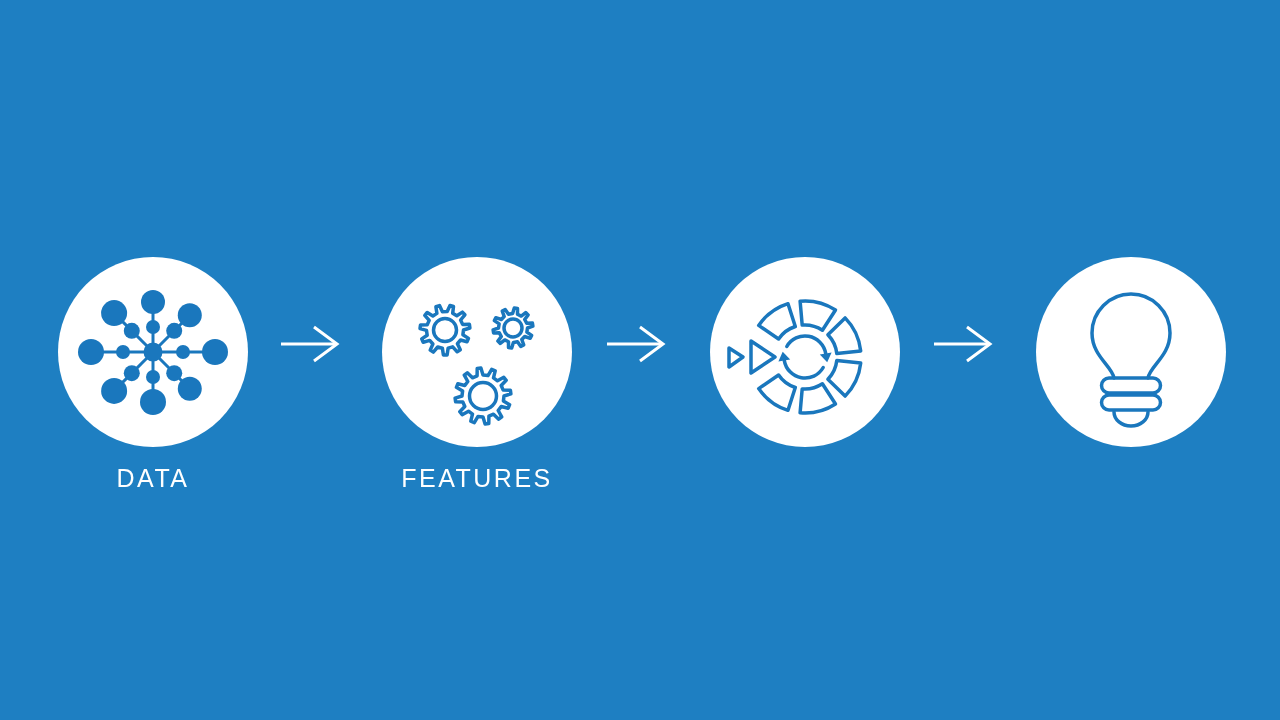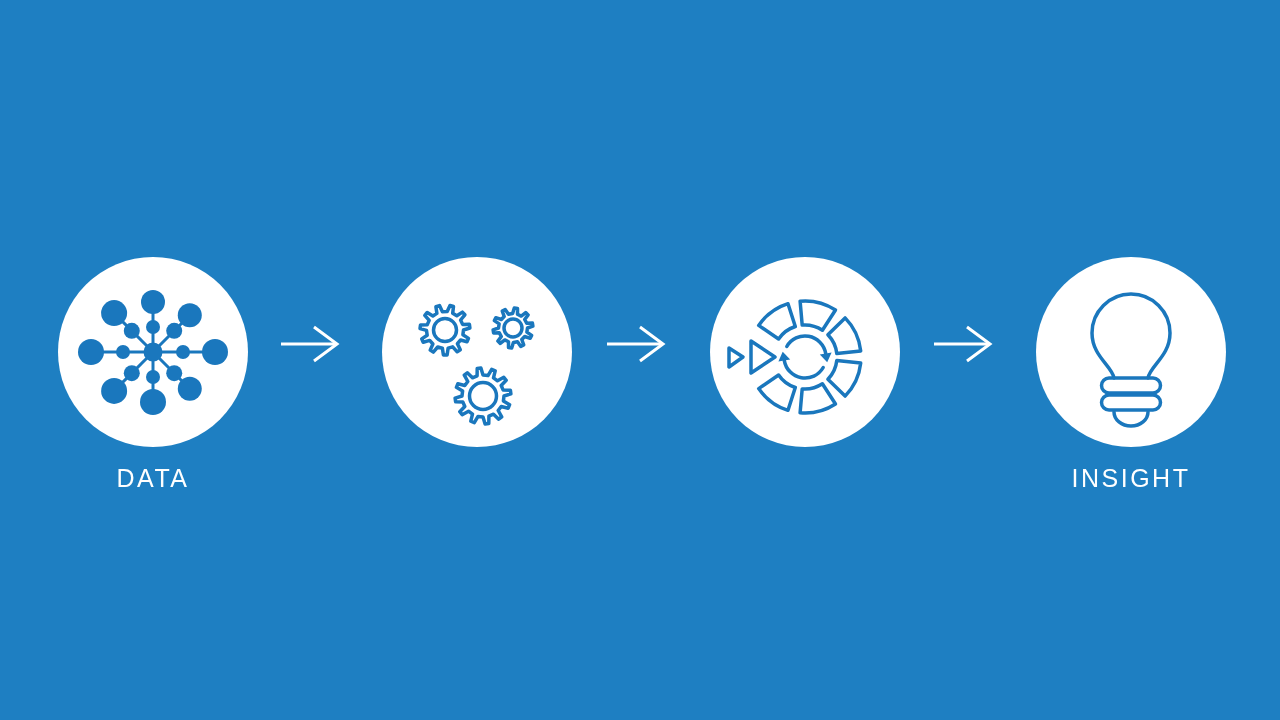--- a/index.html
+++ b/index.html
@@ -71,20 +71,21 @@
   <div class="bubble" style="left:382px">
     <svg viewBox="-95 -95 190 190" id="icon-gears">
         <path d="M-13.5 -22.0 L-7.1 -24.0 L-7.6 -27.7 L-14.4 -27.6 L-16.4 -32.0 L-12.1 -37.2 L-14.6 -39.9 L-20.2 -36.3 L-24.3 -38.8 L-23.5 -45.5 L-27.0 -46.5 L-29.8 -40.4 L-34.6 -40.3 L-37.5 -46.4 L-41.1 -45.3 L-40.1 -38.6 L-44.1 -36.0 L-49.8 -39.5 L-52.2 -36.7 L-47.8 -31.6 L-49.8 -27.2 L-56.5 -27.1 L-57.0 -23.4 L-50.5 -21.6 L-49.8 -16.8 L-55.3 -13.1 L-53.8 -9.7 L-47.3 -11.6 L-44.1 -8.0 L-46.8 -1.9 L-43.7 0.1 L-39.3 -5.0 L-34.6 -3.7 L-33.6 3.0 L-29.9 2.9 L-28.9 -3.8 L-24.3 -5.2 L-19.8 -0.2 L-16.7 -2.2 L-19.6 -8.3 L-16.4 -12.0 L-10.0 -10.2 L-8.5 -13.6 L-14.1 -17.2 Z" class="st"></path>
         <circle cx="-32" cy="-22" r="11.5" class="st"></circle>
         <path d="M50.5 -24.0 L55.9 -25.8 L55.4 -29.0 L49.7 -28.8 L47.7 -32.5 L51.1 -37.1 L48.7 -39.4 L44.2 -35.9 L40.5 -37.8 L40.5 -43.5 L37.3 -44.0 L35.6 -38.5 L31.5 -37.8 L28.2 -42.4 L25.3 -40.9 L27.2 -35.5 L24.3 -32.5 L18.8 -34.3 L17.4 -31.4 L22.1 -28.1 L21.5 -24.0 L16.1 -22.2 L16.6 -19.0 L22.3 -19.2 L24.3 -15.5 L20.9 -10.9 L23.3 -8.6 L27.8 -12.1 L31.5 -10.2 L31.5 -4.5 L34.7 -4.0 L36.4 -9.5 L40.5 -10.2 L43.8 -5.6 L46.7 -7.1 L44.8 -12.5 L47.7 -15.5 L53.2 -13.7 L54.6 -16.6 L49.9 -19.9 Z" class="st"></path>
         <circle cx="36" cy="-24" r="9" class="st"></circle>
         <path d="M27.0 44.0 L33.9 41.9 L33.4 38.2 L26.2 38.1 L24.2 33.5 L29.2 28.3 L26.8 25.3 L20.5 28.8 L16.5 25.8 L18.2 18.8 L14.7 17.4 L11.0 23.6 L6.0 23.0 L3.9 16.1 L0.2 16.6 L0.1 23.8 L-4.5 25.8 L-9.7 20.8 L-12.7 23.2 L-9.2 29.5 L-12.2 33.5 L-19.2 31.8 L-20.6 35.3 L-14.4 39.0 L-15.0 44.0 L-21.9 46.1 L-21.4 49.8 L-14.2 49.9 L-12.2 54.5 L-17.2 59.7 L-14.8 62.7 L-8.5 59.2 L-4.5 62.2 L-6.2 69.2 L-2.7 70.6 L1.0 64.4 L6.0 65.0 L8.1 71.9 L11.8 71.4 L11.9 64.2 L16.5 62.2 L21.7 67.2 L24.7 64.8 L21.2 58.5 L24.2 54.5 L31.2 56.2 L32.6 52.7 L26.4 49.0 Z" class="st"></path>
         <circle cx="6" cy="44" r="13.5" class="st"></circle>
       </svg>
   </div>
+  <div class="step-label" style="left:382px">FEATURES</div>
 
   <svg class="arrow" style="left:605px" viewBox="-32 -20 64 40">
     <line x1="-30" y1="0" x2="24" y2="0"></line>
     <polyline points="3,-17 26,0 3,17"></polyline>
   </svg>
 
   <div class="bubble" style="left:710px">
     <svg viewBox="-95 -95 190 190" id="icon-model">
         <path d="M40.1 -34.1 A56 56 0 0 1 55.7 -1.1 L31.8 1.5 A32 32 0 0 0 22.9 -17.3 Z" class="st"></path>
         <path d="M-4.9 -50.8 A56 56 0 0 1 30.5 -42.0 L17.4 -21.8 A32 32 0 0 0 -2.8 -26.9 Z" class="st"></path>
@@ -107,15 +108,14 @@
   </svg>
 
   <div class="bubble" style="left:1036px">
     <svg viewBox="-95 -95 190 190" id="icon-bulb">
         <path d="M -17 26 C -19 14 -39 4 -39 -19 A 39 39 0 1 1 39 -19 C 39 4 19 14 17 26" class="st"></path>
         <rect x="-29.5" y="26" width="59" height="15" rx="7.5" class="st"></rect>
         <rect x="-29.5" y="43" width="59" height="15" rx="7.5" class="st"></rect>
         <path d="M -17 60 A 17 14 0 0 0 17 60" class="st"></path>
       </svg>
   </div>
-  <div class="step-label" style="left:1036px">INSIGHT</div>
 
 </div>
 
 </body></html>

